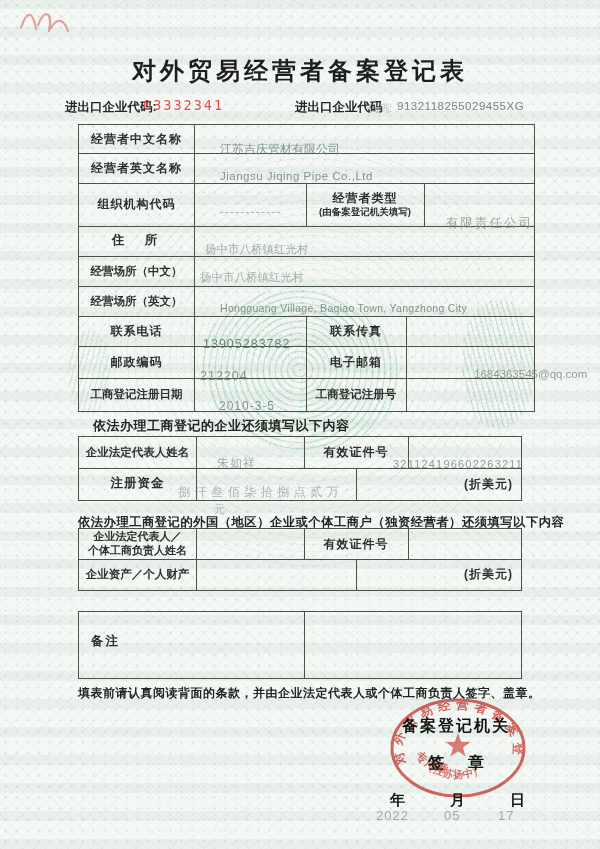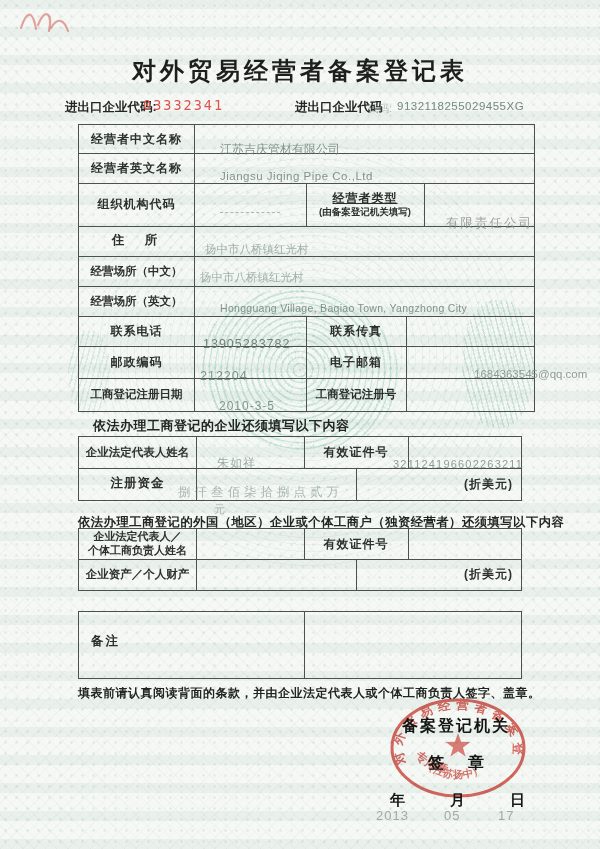--- a/index.html
+++ b/index.html
@@ -66,21 +66,21 @@
     <div class="vl" style="left:115px;top:0;height:286px;"></div>
     <div class="vl" style="left:227px;top:58px;height:43px;"></div>
     <div class="vl" style="left:345px;top:58px;height:43px;"></div>
     <div class="vl" style="left:227px;top:191px;height:95px;"></div>
     <div class="vl" style="left:327px;top:191px;height:95px;"></div>
 
     <div class="cell" style="left:0;top:0;width:115px;height:28px;font-size:12px;">经营者中文名称</div>
     <div class="cell" style="left:0;top:28px;width:115px;height:30px;font-size:12px;">经营者英文名称</div>
     <div class="cell" style="left:0;top:58px;width:115px;height:43px;font-size:12px;">组织机构代码</div>
     <div class="cell" style="left:227px;top:58px;width:118px;height:43px;font-size:12px;">
-      <span style="font-size:12px;text-decoration:underline;">经营者类型</span>
+      <span style="font-size:12px;">经营者类型</span>
       <span style="font-size:9.5px;letter-spacing:0;">(由备案登记机关填写)</span>
     </div>
     <div class="cell" style="left:0;top:101px;width:115px;height:30px;font-size:12.5px;letter-spacing:4px;">住　所</div>
     <div class="cell" style="left:0;top:131px;width:115px;height:30px;font-size:11.5px;letter-spacing:0;">经营场所（中文）</div>
     <div class="cell" style="left:0;top:161px;width:115px;height:30px;font-size:11.5px;letter-spacing:0;">经营场所（英文）</div>
     <div class="cell" style="left:0;top:191px;width:115px;height:30px;font-size:12px;">联系电话</div>
     <div class="cell" style="left:227px;top:191px;width:100px;height:30px;font-size:12px;">联系传真</div>
     <div class="cell" style="left:0;top:221px;width:115px;height:32px;font-size:12px;">邮政编码</div>
     <div class="cell" style="left:227px;top:221px;width:100px;height:32px;font-size:12px;">电子邮箱</div>
     <div class="cell" style="left:0;top:253px;width:115px;height:33px;font-size:11.5px;letter-spacing:0;">工商登记注册日期</div>
@@ -161,17 +161,17 @@
     </text>
   </svg>
 
   <div class="blacktxt" style="left:402px;top:716px;font-size:16px;letter-spacing:2px;">备案登记机关</div>
   <div class="blacktxt" style="left:428px;top:753px;font-size:16px;letter-spacing:4px;">签　章</div>
 
   <div class="blacktxt" style="left:390px;top:791px;font-size:15px;">年</div>
   <div class="blacktxt" style="left:450px;top:791px;font-size:15px;">月</div>
   <div class="blacktxt" style="left:510px;top:791px;font-size:15px;">日</div>
 
-  <div class="graynum" style="left:376px;top:808px;font-size:13px;">2013</div>
+  <div class="graynum" style="left:376px;top:808px;font-size:13px;">2022</div>
   <div class="graynum" style="left:444px;top:808px;font-size:13px;">05</div>
   <div class="graynum" style="left:498px;top:808px;font-size:13px;">17</div>
 
 </div>
 
 </body></html>

